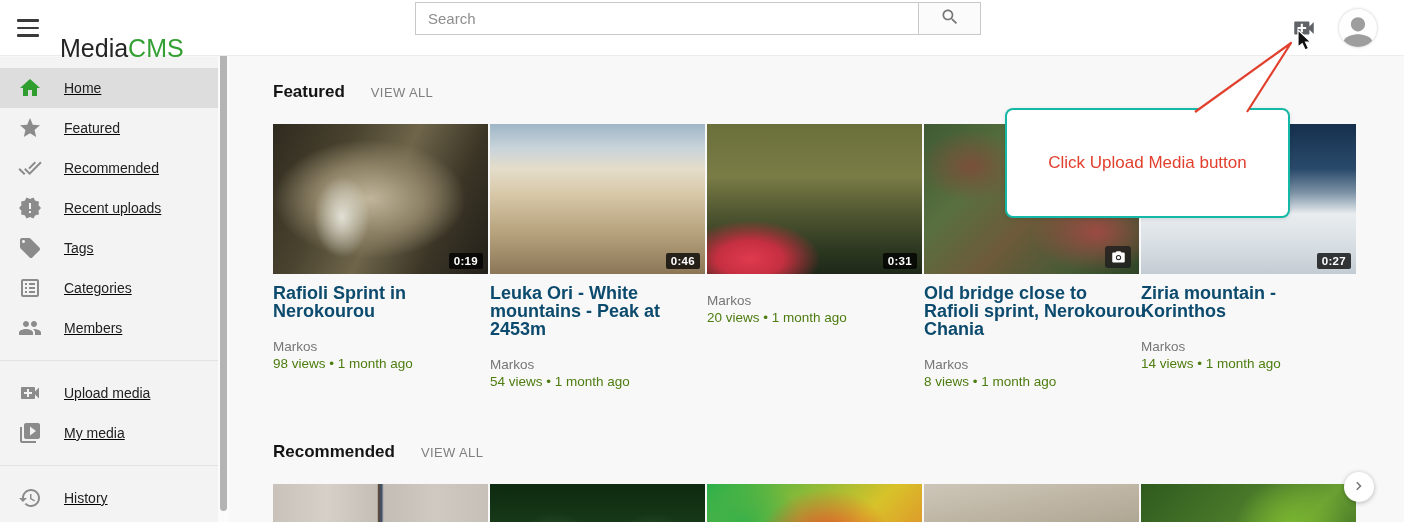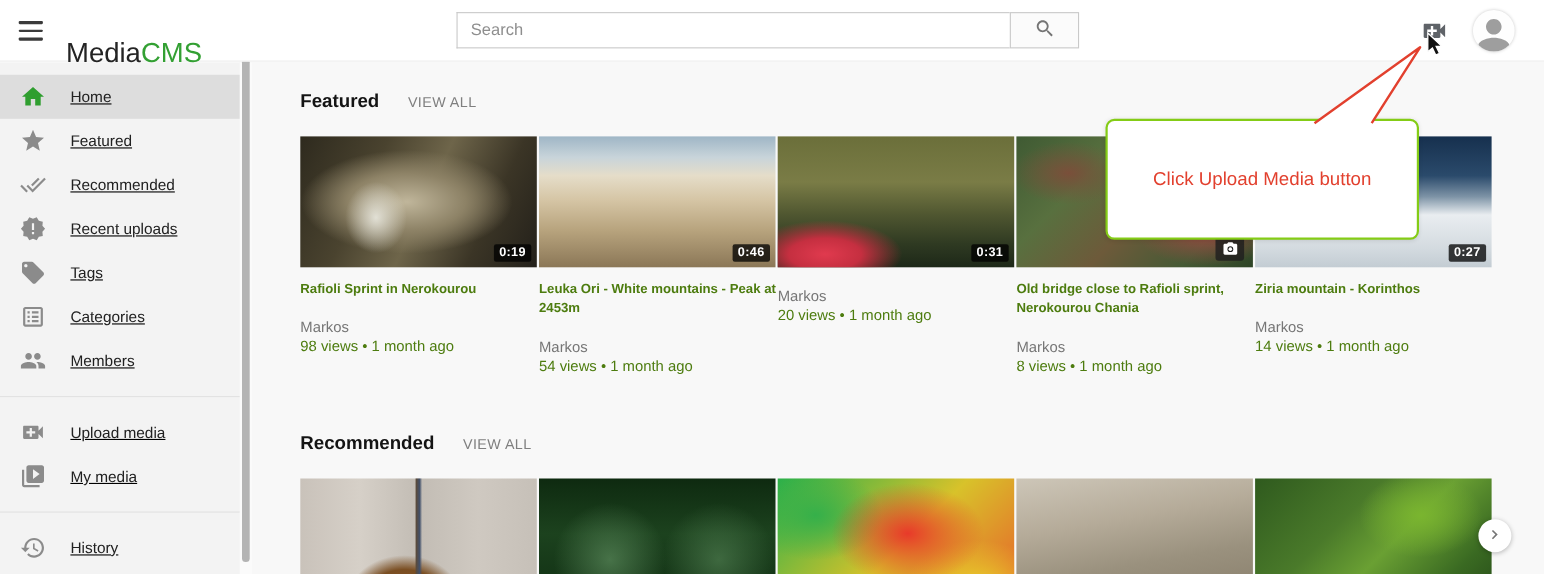--- a/index.html
+++ b/index.html
@@ -6,21 +6,21 @@
   html,body { background:#fff; }
   body { font-family:"Liberation Sans", sans-serif; }
   .app { position:relative; width:1404px; height:522px; overflow:hidden; background:#f8f8f8; }
 
   
   .header { position:absolute; left:0; top:0; width:1404px; height:56px; background:#fff; border-bottom:1px solid #ededed; z-index:5; }
   .hamburger { position:absolute; left:14px; top:17px; width:28px; height:22px; background:none; border:none; cursor:pointer; display:flex; flex-direction:column; justify-content:space-between; padding:2px 3px; }
   .hamburger span { display:block; width:22px; height:2.6px; background:#3a3a3a; border-radius:1px; }
   .logo { position:absolute; left:60px; top:0; height:56px; line-height:56px; font-size:25px; color:#242424; cursor:pointer; letter-spacing:0;margin-top:20px; }
   .logo .cms { color:#33a033; }
-  .searchbar { position:absolute; left:415px; top:11px; height:24px; display:flex; }
+  .searchbar { position:absolute; left:415px; top:11px; height:24px; display:flex;align-items:flex-end; }
   .searchbar input { width:503px; height:33px; border:1px solid #c9c9c9; border-right:none; background:#fff; padding:0 12px; font-size:15px; color:#333; outline:none; font-family:"Liberation Sans", sans-serif; }
   .searchbar input::placeholder { color:#8e8e8e; }
   .search-btn { width:63px; height:33px; border:1px solid #c9c9c9; background:#fbfbfb; cursor:pointer; display:flex; align-items:center; justify-content:center; color:#757575; }
   .upload-btn { position:absolute; left:1289px; top:14px; width:30px; height:30px; background:none; border:none; cursor:pointer; color:#5f6368; }
   .avatar-btn { position:absolute; left:1339px; top:9px; width:38px; height:38px; border-radius:50%; background:#fefefe; box-shadow:0 0 3px rgba(0,0,0,.22); border:none; cursor:pointer; overflow:hidden; padding:0; }
   .avatar-btn svg { display:block; margin:3px auto 0; fill:#9e9e9e; }
 
   
   .sidebar { position:absolute; left:0; top:57px; width:218px; height:465px; background:#f3f3f3; padding-top:11px; z-index:2;text-decoration:underline; }
   .side-item { height:40px; display:flex; align-items:center; padding-left:18px; font-size:14px; color:#212121; cursor:pointer; }
@@ -33,24 +33,24 @@
   .scroll-track { position:absolute; left:218px; top:57px; width:11px; height:465px; background:#fbfbfb; z-index:2; }
   .scroll-thumb { position:absolute; left:2px; top:-4px; width:7px; height:458px; background:#b4b4b4; border-radius:4px; }
 
   
   .main { position:absolute; left:229px; top:56px; width:1175px; height:466px; background:#f8f8f8; padding:26px 0 0 44px; }
   .section-head { display:flex; align-items:baseline; height:24px; }
   .section-title { font-size:17px; font-weight:bold; color:#141414; }
   .view-all { margin-left:26px; font-size:13px; color:#7f7f7f; letter-spacing:.4px; cursor:pointer; text-decoration:none; }
   .cards-row { display:flex; gap:2px; margin-top:18px; }
   .card { width:215px; }
-  .thumb { position:relative; width:215px; height:119px; cursor:pointer; background-size:cover;text-align:center; }
+  .thumb { position:relative; width:215px; height:150px; cursor:pointer; background-size:cover;text-align:center; }
   .dur-badge { position:absolute; right:5px; bottom:5px; background:rgba(0,0,0,.76); color:#fff; font-size:11.5px; font-weight:bold; letter-spacing:.3px; padding:2px 5px; border-radius:2px; }
   .photo-badge { position:absolute; right:8px; bottom:6px; background:rgba(30,30,30,.82); width:26px; height:22px; border-radius:3px; display:flex; align-items:center; justify-content:center; }
-  .card-title { margin-top:10px; font-size:12px; font-weight:bold; color:#4d7c0f; line-height:18px; width:222px; cursor:pointer; }
+  .card-title { margin-top:10px; font-size:18px; font-weight:bold; color:#0c4a6e; line-height:18px; width:222px; cursor:pointer; }
   .card-author { margin-top:18px; font-size:13.5px; color:#767676; line-height:17px; }
   .card-meta { font-size:13.5px; color:#4d7c0f; line-height:17px; }
   .section-recommended { margin-top:52px; }
 
   
   .t-f1 { background:
     radial-gradient(ellipse 20% 42% at 32% 62%, rgba(238,238,230,.85), rgba(238,238,230,0) 65%),
     radial-gradient(ellipse 62% 55% at 45% 50%, #c0b69b 0%, #8d8266 40%, rgba(0,0,0,0) 72%),
     linear-gradient(115deg, #2e2a1e 0%, #4a432f 30%, #6e654a 52%, #3b3526 76%, #23201a 100%); }
   .t-f2 { background:linear-gradient(180deg, #9fb6c6 0%, #c8d4da 16%, #e5ddc9 30%, #d6c6a6 48%, #b7a37d 72%, #8b7757 100%); }
@@ -77,21 +77,21 @@
     linear-gradient(135deg, #2ab04a 0%, #d8c22a 52%, #e85a2a 100%); }
   .t-r4 { background:linear-gradient(170deg, #cdc6b8 0%, #b5ab99 34%, #9a917e 62%, #857b68 100%); }
   .t-r5 { background:
     radial-gradient(ellipse 42% 52% at 70% 28%, #7ab52f 0%, rgba(0,0,0,0) 62%),
     linear-gradient(135deg, #2f5a1e 0%, #4a7a2a 35%, #6aa033 55%, #3a6a22 80%, #254a18 100%); }
 
   
   .next-btn { position:absolute; left:1344px; top:472px; width:30px; height:30px; border-radius:50%; background:#fff; border:none; box-shadow:0 1px 5px rgba(0,0,0,.28); cursor:pointer; z-index:4; display:flex; align-items:center; justify-content:center; color:#757575; padding:0; }
 
   
-  .callout { position:absolute; left:1005px; top:108px; width:285px; height:110px; background:#fff; border:2px solid #84cc16; border-radius:8px; z-index:6; display:flex; align-items:center; justify-content:center; box-shadow:0 1px 4px rgba(0,0,0,.10); }
+  .callout { position:absolute; left:1005px; top:108px; width:285px; height:110px; background:#fff; border:2px solid #14b8a6; border-radius:8px; z-index:6; display:flex; align-items:center; justify-content:center; box-shadow:0 1px 4px rgba(0,0,0,.10); }
   .callout-text { font-size:17px; color:#e2402e; }
   .callout-tail { position:absolute; left:1181px; top:33px; z-index:7; pointer-events:none; }
   .cursor-pointer-icon { position:absolute; left:1296px; top:29px; z-index:8; pointer-events:none; }
 </style>
 </head>
 <body>
 
 <div class="app">
 
   <div class="header">

